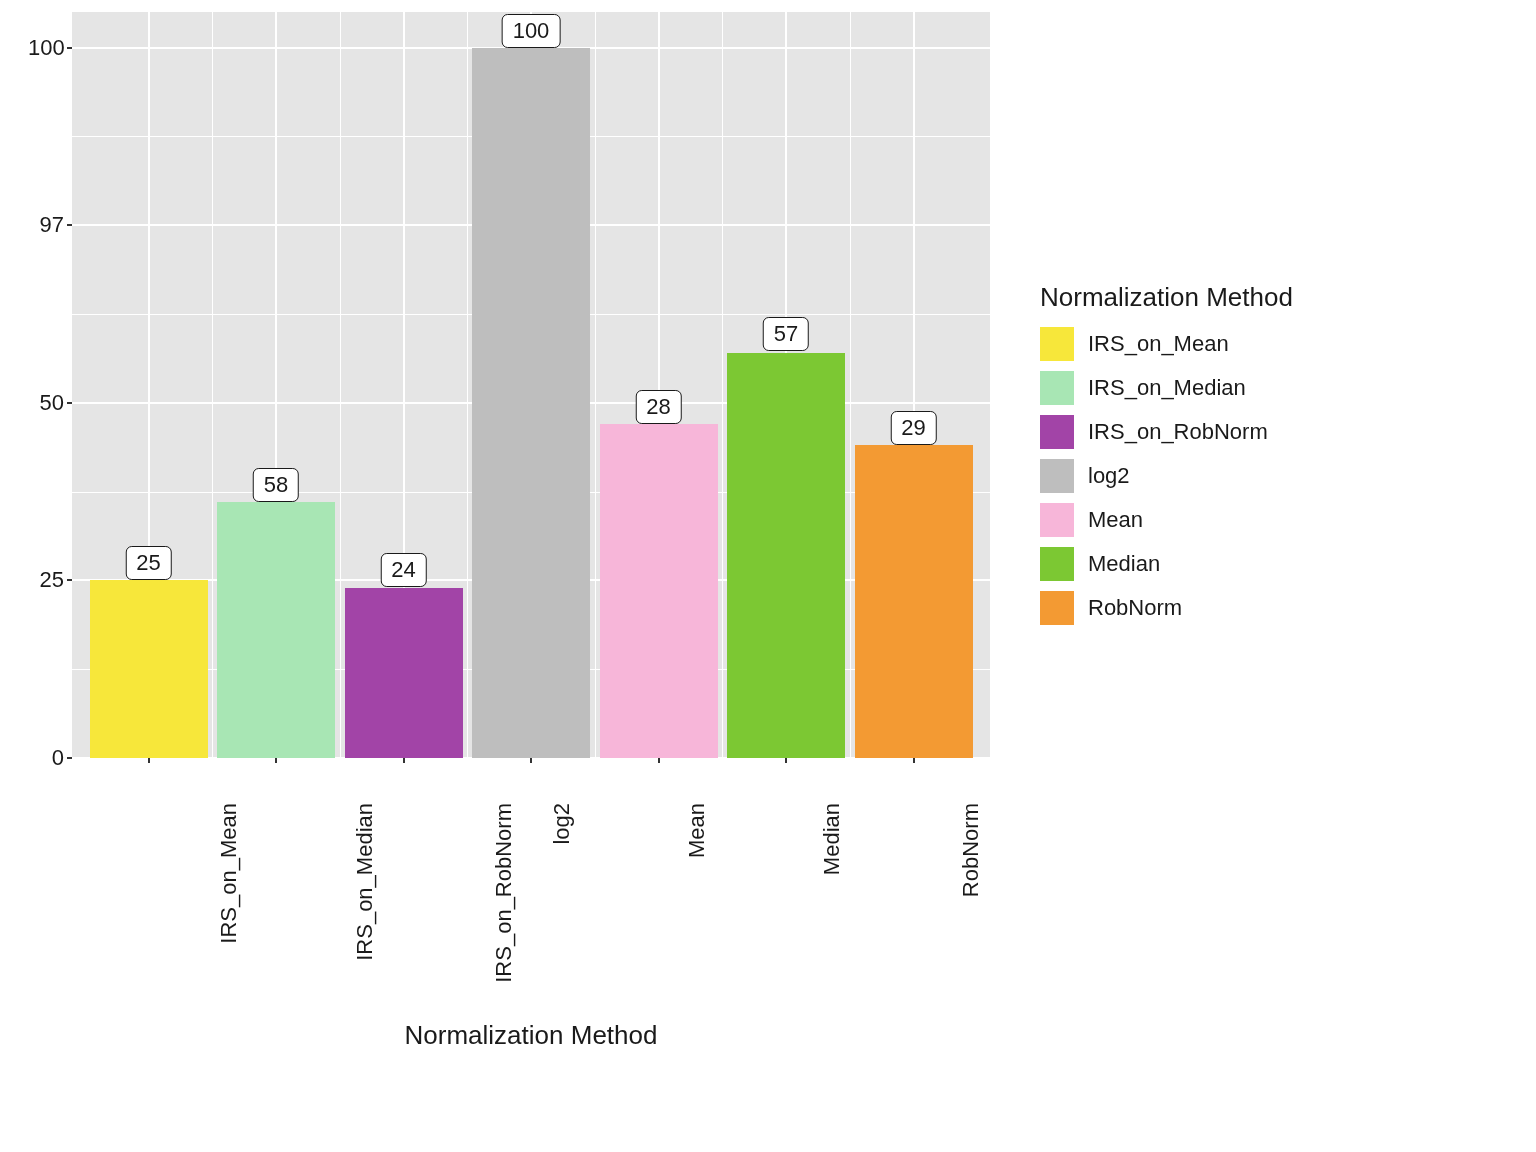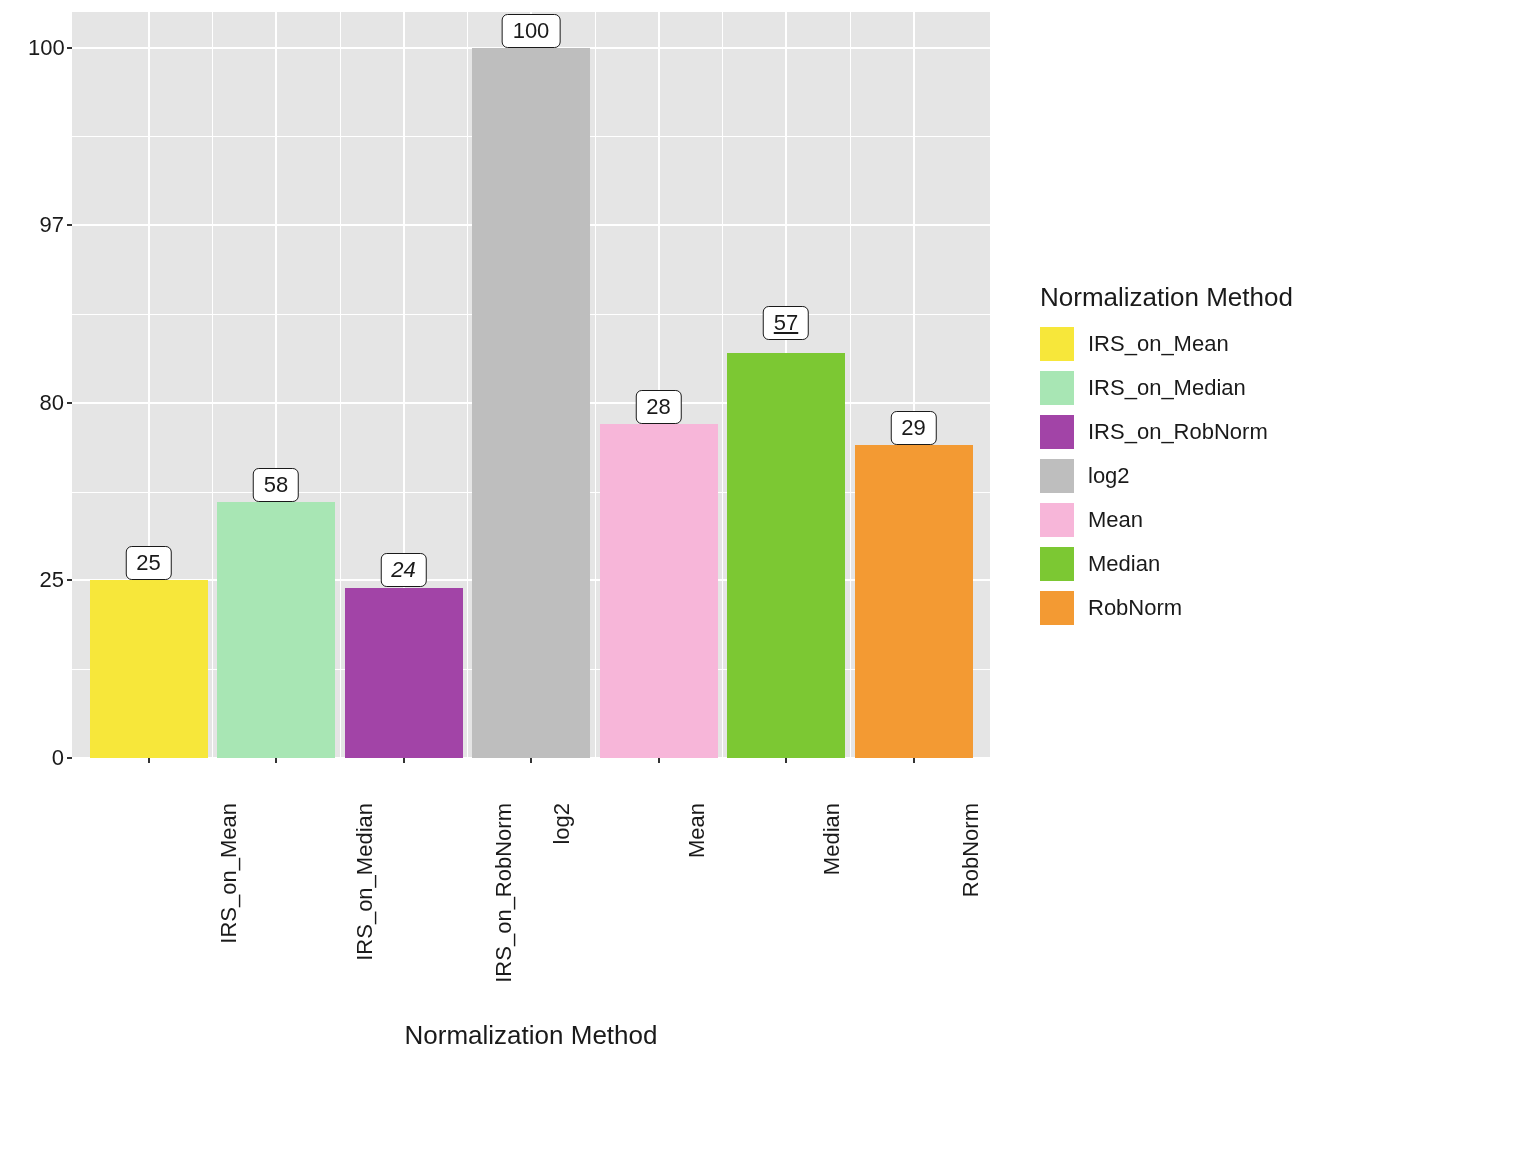--- a/index.html
+++ b/index.html
@@ -120,45 +120,45 @@
       <div class="grid-v minor" style="top: 0px; height: 746px; left: 140.25px;"></div>
       <div class="bar" style="width: 118px; left: 17.5px; height: 177.619px; background: rgb(247, 231, 58);"></div>
       <div class="data-label" style="left: 76.5px; top: 568.381px;">25</div>
       <div class="grid-v major" style="top: 0px; height: 746px; left: 203px;"></div>
       <div class="grid-v minor" style="top: 0px; height: 746px; left: 267.75px;"></div>
       <div class="bar" style="width: 118px; left: 145px; height: 255.771px; background: rgb(168, 230, 180);"></div>
       <div class="data-label" style="left: 204px; top: 490.229px;">58</div>
       <div class="grid-v major" style="top: 0px; height: 746px; left: 330.5px;"></div>
       <div class="grid-v minor" style="top: 0px; height: 746px; left: 395.25px;"></div>
       <div class="bar" style="width: 118px; left: 272.5px; height: 170.514px; background: rgb(162, 68, 167);"></div>
-      <div class="data-label" style="left: 331.5px; top: 575.486px; font-style: italic;">24</div>
+      <div class="data-label" style="left: 331.5px; top: 575.486px;">24</div>
       <div class="grid-v major" style="top: 0px; height: 746px; left: 458px;"></div>
       <div class="grid-v minor" style="top: 0px; height: 746px; left: 522.75px;"></div>
       <div class="bar" style="width: 118px; left: 400px; height: 710.476px; background: rgb(190, 190, 190);"></div>
       <div class="data-label" style="left: 459px; top: 35.5238px;">100</div>
       <div class="grid-v major" style="top: 0px; height: 746px; left: 585.5px;"></div>
       <div class="grid-v minor" style="top: 0px; height: 746px; left: 650.25px;"></div>
       <div class="bar" style="width: 118px; left: 527.5px; height: 333.924px; background: rgb(247, 182, 217);"></div>
       <div class="data-label" style="left: 586.5px; top: 412.076px;">28</div>
       <div class="grid-v major" style="top: 0px; height: 746px; left: 713px;"></div>
       <div class="grid-v minor" style="top: 0px; height: 746px; left: 777.75px;"></div>
       <div class="bar" style="width: 118px; left: 655px; height: 404.971px; background: rgb(124, 200, 51);"></div>
-      <div class="data-label" style="left: 714px; top: 328px; text-decoration: underline;">57</div>
+      <div class="data-label" style="left: 714px; top: 339px;">57</div>
       <div class="grid-v major" style="top: 0px; height: 746px; left: 840.5px;"></div>
       <div class="bar" style="width: 118px; left: 782.5px; height: 312.61px; background: rgb(243, 154, 51);"></div>
       <div class="data-label" style="left: 841.5px; top: 433.39px;">29</div>
     </div>
 
   <div id="y-axis">
       <div class="y-tick-mark" style="top: 757px;"></div>
       <div class="y-tick-label" style="top: 758px;">0</div>
       <div class="y-tick-mark" style="top: 579.381px;"></div>
       <div class="y-tick-label" style="top: 580.381px;">25</div>
       <div class="y-tick-mark" style="top: 401.762px;"></div>
-      <div class="y-tick-label" style="top: 402.762px;">80</div>
+      <div class="y-tick-label" style="top: 402.762px;">50</div>
       <div class="y-tick-mark" style="top: 224.143px;"></div>
       <div class="y-tick-label" style="top: 225.143px;">97</div>
       <div class="y-tick-mark" style="top: 46.5238px;"></div>
       <div class="y-tick-label" style="top: 47.5238px;">100</div>
     </div>
   <div id="x-axis">
       <div class="x-tick-mark" style="left: 148.5px; top: 758px;"></div>
       <div class="x-tick-label" style="left: 158.5px; top: 790px;">IRS_on_Mean</div>
       <div class="x-tick-mark" style="left: 276px; top: 758px;"></div>
       <div class="x-tick-label" style="left: 286px; top: 790px;">IRS_on_Median</div>

